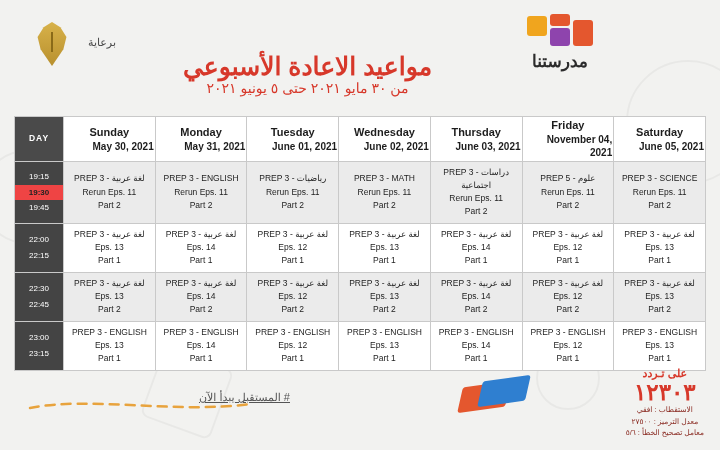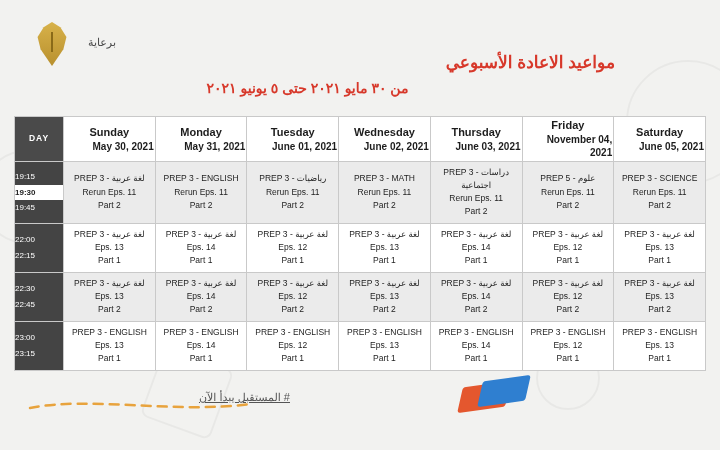--- a/index.html
+++ b/index.html
@@ -49,50 +49,50 @@
   }
   .bb{position:absolute;border-radius:3px;}
   .bb1{left:0;top:2px;width:20px;height:20px;background:#f0a51e;}
   .bb2{left:23px;top:0;width:20px;height:12px;background:#e4572e;}
   .bb3{left:23px;top:14px;width:20px;height:18px;background:#8e44ad;}
   .bb4{left:46px;top:6px;width:20px;height:26px;background:#e4572e;}
   .brand-name{
     font-size:17px;font-weight:bold;color:#2b2b2b;letter-spacing:0px;
   }
   .title-main{
-    position:absolute;left:0;right:0;top:52px;text-align:right;
-    font-size:17px;font-weight:bold;color:#d7382a;direction:rtl;
+    position:absolute;left:0;right:0;top:52px;text-align:center;
+    font-size:25px;font-weight:bold;color:#d7382a;direction:rtl;
   }
   .title-sub{
     position:absolute;left:0;right:0;top:80px;text-align:center;
-    font-size:14px;font-weight:bold;color:#d7382a;direction:rtl;
+    font-size:14px;font-weight:normal;color:#d7382a;direction:rtl;
   }
 
   
   .table-wrap{
     position:absolute;left:14px;top:116px;width:657px;
   }
   table{border-collapse:collapse;width:692px;table-layout:fixed;}
   th,td{border:1px solid #c9c9c9;}
   thead th{
     background:#ffffff;height:38px;vertical-align:middle;text-align:center;
     font-size:10.5px;color:#1d1d1d;line-height:1.35;
   }
   thead th .dayname{font-weight:bold;font-size:11px;display:block;text-align:center;}
   thead th .daydate{font-weight:bold;font-size:10px;display:block;text-align:right;}
   th.daycol{
     width:46px;background:#4a4a4a;color:#fff;font-size:8.5px;font-weight:bold;
     letter-spacing:1px;
   }
   td.timecell{
-    width:46px;background:#444;color:#fff;font-size:8px;
+    width:46px;background:#444;color:#fff;font-size:8px;text-align:center;
     padding:0;vertical-align:middle;
   }
   td.timecell .t{display:block;line-height:1.9;}
-  td.timecell .t.mid{background:#ffffff;color:#222;font-weight:bold;}
+  td.timecell .t.mid{background:#ef4444;color:#222;font-weight:bold;}
   td.cell{
     padding:4px 2px;text-align:center;font-size:8.5px;line-height:1.55;
     color:#1d1d1d;height:40px;vertical-align:middle;
   }
   td.cell .l1{display:block;}
   td.cell .l2{display:block;}
   td.cell .l3{display:block;}
   tr.shade td.cell{background:#ebebeb;}
   tr.plain td.cell{background:#ffffff;}
 
@@ -127,20 +127,29 @@
 <div class="bg-doodle d2"></div>
 <div class="bg-doodle d3"></div>
 <div class="bg-doodle d4"></div>
 
 <div class="header">
   <div class="emblem">
     <div class="eagle"></div>
   </div>
   <div class="sponsor">برعاية</div>
 
+  <div class="brand">
+    <div class="brand-blocks">
+      <div class="bb bb1"></div>
+      <div class="bb bb2"></div>
+      <div class="bb bb3"></div>
+      <div class="bb bb4"></div>
+    </div>
+    <div class="brand-name">مدرستنا</div>
+  </div>
 
   <div class="title-main">مواعيد الاعادة الأسبوعي</div>
   <div class="title-sub">من ٣٠ مايو ٢٠٢١ حتى ٥ يونيو ٢٠٢١</div>
 </div>
 
 <div class="table-wrap">
   <table>
     <thead>
       <tr>
         <th class="daycol">DAY</th>
@@ -358,13 +367,20 @@
       <path d="M2 10 C 60 -2, 150 16, 222 6" stroke="#e8a33d" stroke-width="2.5" fill="none" stroke-dasharray="9 7" stroke-linecap="round"></path>
     </svg>
   </div>
   <div class="slogan"># المستقبل يبدأ الآن</div>
 
   <div class="books">
     <div class="book book-a"></div>
     <div class="book book-b"></div>
   </div>
 
+  <div class="freq">
+    <div class="f1">على تـردد</div>
+    <div class="f2">١٢٣٠٣</div>
+    <div class="f3">الاستقطاب : افقي</div>
+    <div class="f3">معدل الترميز : ٢٧٥٠٠</div>
+    <div class="f3">معامل تصحيح الخطأ : ٥/٦</div>
+  </div>
 </div>
 
 </body></html>

